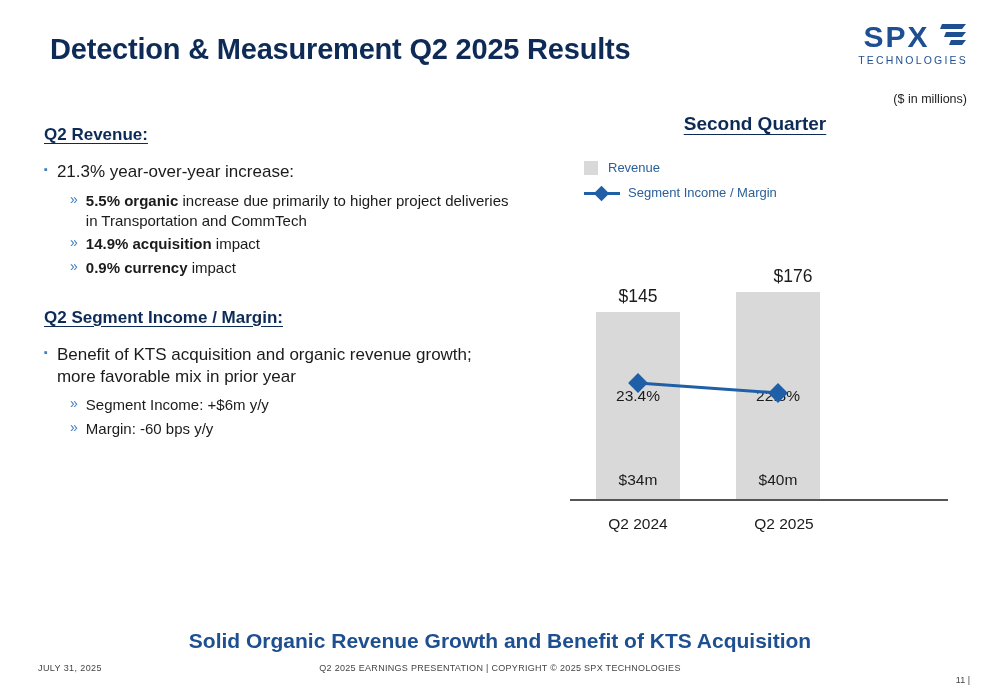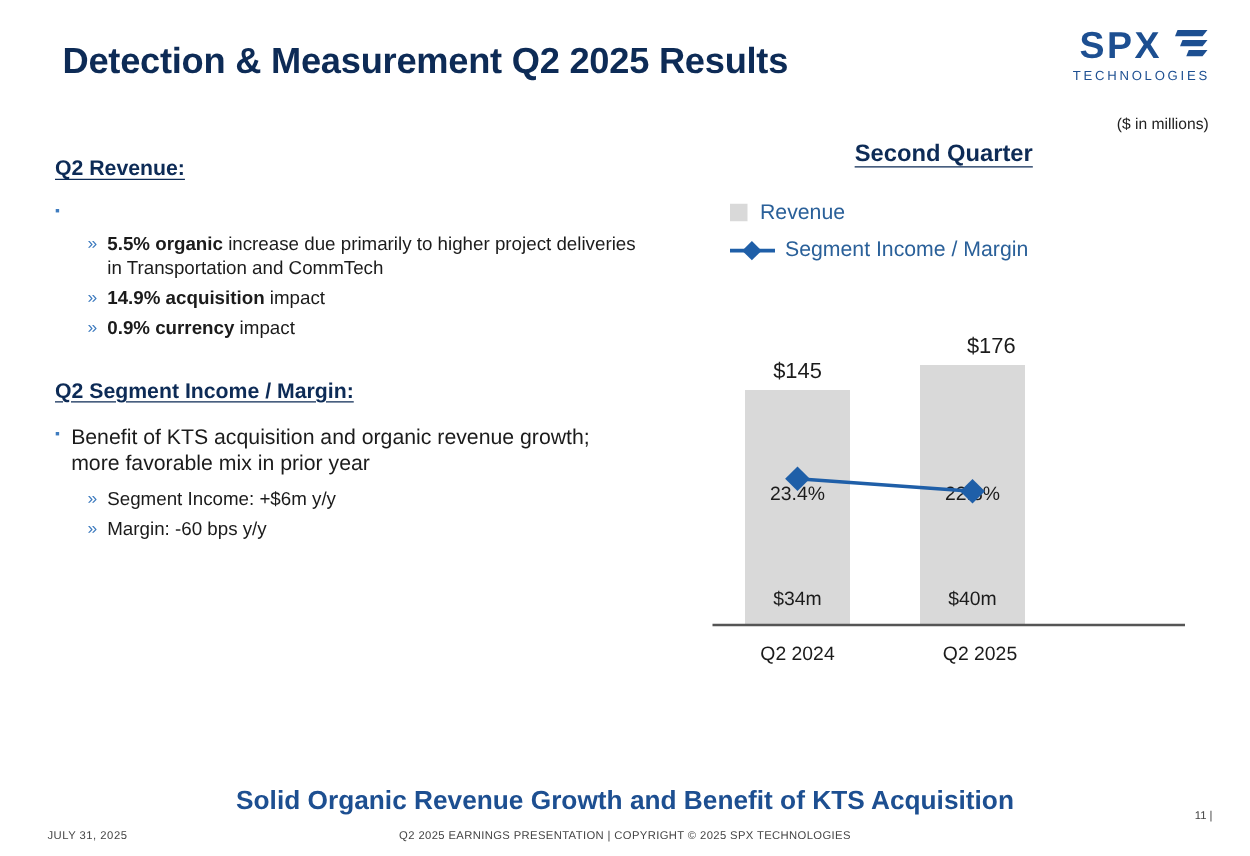--- a/index.html
+++ b/index.html
@@ -133,21 +133,21 @@
     text-underline-offset: 4px;
     margin-top: 8px;
   }
   .legend {
     margin: 25px 0 0 44px;
   }
   .legend-row {
     display: flex;
     align-items: center;
     margin-bottom: 10px;
-    font-size: 17px;
+    font-size: 13px;
     color: #2a6099;
   }
   .legend-swatch {
     width: 14px;
     height: 14px;
     background: #d9d9d9;
     margin-right: 10px;
     flex: 0 0 auto;
   }
   .legend-line {
@@ -265,21 +265,21 @@
     left: 0; right: 0;
     bottom: 12px;
     text-align: center;
     font-size: 9px;
     color: #444;
     letter-spacing: 0.3px;
   }
   .foot-right {
     position: absolute;
     right: 30px;
-    bottom: 28px;
+    bottom: 0;
     font-size: 9px;
     color: #444;
     margin-left: 40px;
   }
   .edge-left {
     position: absolute;
     left: 0; top: 0; bottom: 0;
     width: 14px;
     background: #ffffff;
   }
@@ -306,20 +306,21 @@
   <div class="slide-title">Detection &amp; Measurement Q2 2025 Results</div>
   <div class="units-note">($ in millions)</div>
 
   <div class="left-col">
 
     <div class="section-head">Q2 Revenue:</div>
 
     <div>
       <div class="bullet-l1">
         <span class="marker">▪</span>
+        <span>21.3% year-over-year increase:</span>
       </div>
       <div class="sub-list">
         <div class="bullet-l2">
           <span class="marker">»</span>
           <span><span class="bold-lead">5.5% organic</span><span> increase due primarily to higher project deliveries in Transportation and CommTech</span></span>
         </div>
         <div class="bullet-l2">
           <span class="marker">»</span>
           <span><span class="bold-lead">14.9% acquisition</span><span> impact</span></span>
         </div>

